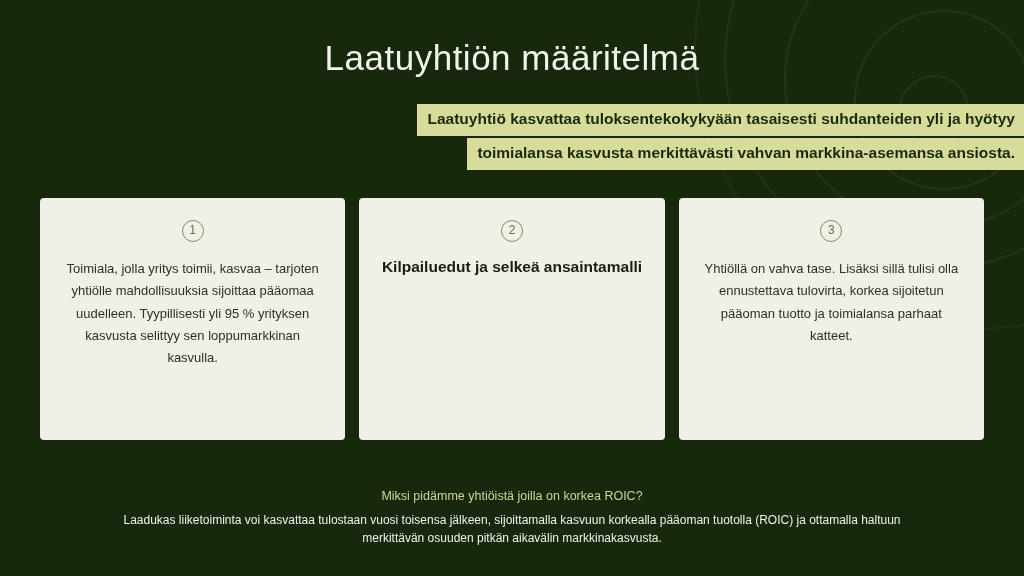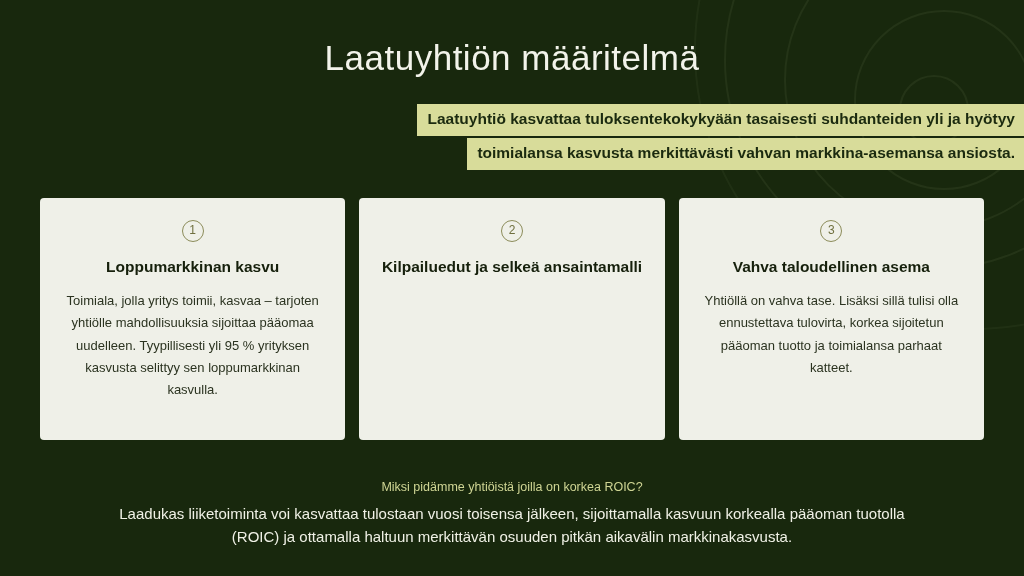--- a/index.html
+++ b/index.html
@@ -103,21 +103,21 @@
     text-align:center;
   }
   .footer-q {
     color:#cfd594;
     font-size:12.5px;
     font-weight:normal;
     margin-bottom:8px;
   }
   .footer-text {
     color:#f0f1e6;
-    font-size:15px;
+    font-size:12px;
     line-height:1.55;
     padding:0 105px;
   }
 </style>
 </head>
 <body>
 
 <div class="slide">
 
   <div class="deco arc"></div>
@@ -130,32 +130,30 @@
 
   <div class="subtitle-wrap">
     <div class="subtitle-line">Laatuyhtiö kasvattaa tuloksentekokykyään tasaisesti suhdanteiden yli ja hyötyy</div><br>
     <div class="subtitle-line">toimialansa kasvusta merkittävästi vahvan markkina-asemansa ansiosta.</div>
   </div>
 
   <div class="cards">
 
     <div class="card">
       <div class="card-num">1</div>
-      <div class="card-title">Loppumarkkinan kasvu</div>
       <div class="card-body">Toimiala, jolla yritys toimii, kasvaa – tarjoten yhtiölle mahdollisuuksia sijoittaa pääomaa uudelleen. Tyypillisesti yli 95 % yrityksen kasvusta selittyy sen loppumarkkinan kasvulla.</div>
     </div>
 
     <div class="card">
       <div class="card-num">2</div>
       <div class="card-title">Kilpailuedut ja selkeä ansaintamalli</div>
     </div>
 
     <div class="card">
       <div class="card-num">3</div>
-      <div class="card-title">Vahva taloudellinen asema</div>
       <div class="card-body">Yhtiöllä on vahva tase. Lisäksi sillä tulisi olla ennustettava tulovirta, korkea sijoitetun pääoman tuotto ja toimialansa parhaat katteet.</div>
     </div>
 
   </div>
 
   <div class="footer">
     <div class="footer-q">Miksi pidämme yhtiöistä joilla on korkea ROIC?</div>
     <div class="footer-text">Laadukas liiketoiminta voi kasvattaa tulostaan vuosi toisensa jälkeen, sijoittamalla kasvuun korkealla pääoman tuotolla (ROIC) ja ottamalla haltuun merkittävän osuuden pitkän aikavälin markkinakasvusta.</div>
   </div>
 

